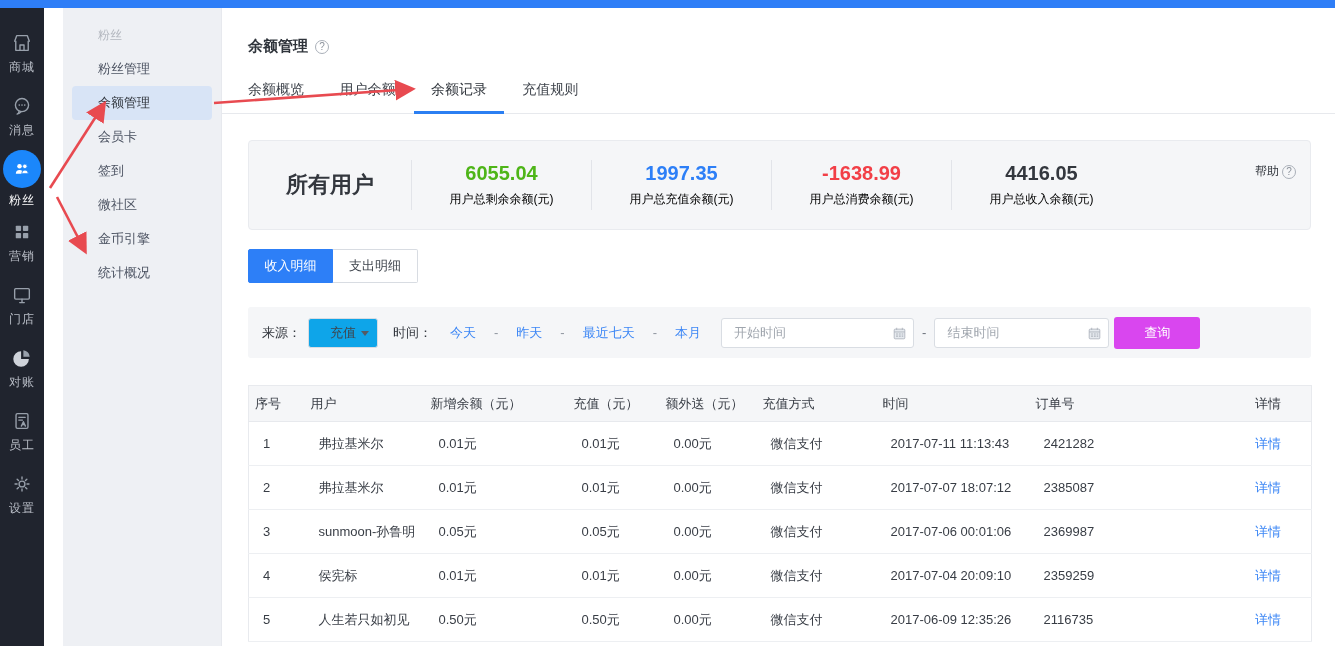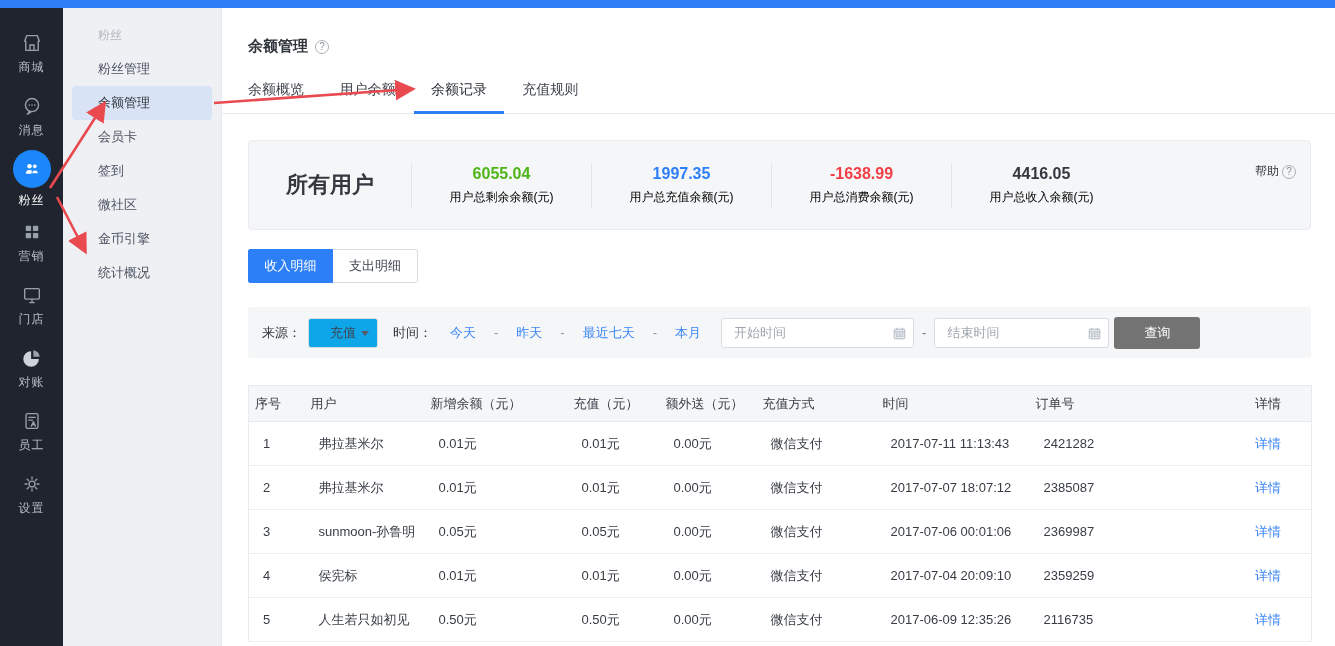--- a/index.html
+++ b/index.html
@@ -4,21 +4,21 @@
 <style>
   * { margin:0; padding:0; box-sizing:border-box; }
   html,body { background:#fff; }
   body { font-family:"Liberation Sans","DejaVu Sans",sans-serif; }
   .canvas { position:relative; width:1335px; height:646px; overflow:hidden; background:#fff; }
 
   
   .topbar { position:absolute; left:0; top:0; width:1335px; height:8px; background:#2e7ef7; }
 
   
-  .pnav { position:absolute; left:0; top:8px; width:63px; height:638px; background:#20242e; padding-top:14px; }
+  .pnav { position:absolute; left:0; top:8px; width:44px; height:638px; background:#20242e; padding-top:14px; }
   .pnav-item { height:63px; display:flex; flex-direction:column; align-items:center; justify-content:center; cursor:pointer; }
   .picon { width:24px; height:24px; display:flex; align-items:center; justify-content:center; }
   .plabel { margin-top:4px; font-size:12px; color:#b9bec7; letter-spacing:1px; }
   .pnav-item.active .plabel { color:#fff; }
   .fans-circle { width:38px; height:38px; border-radius:50%; background:#1b87fb; display:flex; align-items:center; justify-content:center; }
 
   
   .snav { position:absolute; left:63px; top:8px; width:159px; height:638px; background:#eef0f4; border-right:1px solid #e7e9ee; padding-top:10px; }
   .snav-header { height:34px; line-height:34px; padding-left:35px; font-size:12px; color:#b2b6be; }
   .snav-item { height:34px; line-height:34px; padding-left:35px; font-size:13px; color:#4c5362; cursor:pointer; position:relative; }
@@ -33,21 +33,21 @@
 
   .tabs { position:absolute; top:72px; left:0; width:1113px; padding-left:26px; border-bottom:1px solid #e7e9ed; }
   .tab { display:inline-block; font-size:14px; color:#3f444c; padding-bottom:14px; margin-right:31px; cursor:pointer; position:relative; }
   .tab.active { color:#2f343b; }
   .tab.active::after { content:""; position:absolute; left:-17px; right:-17px; bottom:-1px; height:3px; background:#2b7ff2; }
 
   
   .stats { position:absolute; top:132px; left:26px; width:1063px; height:90px; background:#f5f6f8; border:1px solid #e9ebef; border-radius:4px; display:flex; align-items:center; }
   .scope { width:162px; text-align:center; font-size:22px; font-weight:700; color:#33373e; }
   .stat { width:180px; text-align:center; border-left:1px solid #e2e4e9; padding:2px 0; }
-  .stat-value { font-size:16px; font-weight:700; }
+  .stat-value { font-size:20px; font-weight:700; }
   .stat-label { margin-top:6px; font-size:12px; color:#000000; }
   .help-link { position:absolute; top:22px; right:14px; font-size:12px; color:#33373e; display:flex; align-items:center; gap:3px; cursor:pointer; }
 
   
   .toggle { position:absolute; top:241px; left:26px; display:flex; }
   .tbtn { width:85px; height:34px; font-size:13px; display:flex; align-items:center; justify-content:center; cursor:pointer; background:#fff; border:1px solid #d8dce2; color:#3f454d; }
   .tbtn.active { background:#2d7ff7; border-color:#2d7ff7; color:#fff; }
   .tbtn:first-child { border-radius:2px 0 0 2px; }
   .tbtn:last-child { border-radius:0 2px 2px 0; border-left:none; }
 
@@ -59,21 +59,21 @@
   .flabel-time { margin-left:15px; }
   .qlink { color:#3d87f5; cursor:pointer; margin-left:18px; }
   .qsep { color:#9096a0; margin-left:18px; }
   .date-input { height:30px; background:#fff; border:1px solid #d9dde3; border-radius:3px; font-size:13px; color:#3f454d; padding:0 26px 0 12px; outline:none; font-family:inherit; }
   .date-input::placeholder { color:#a0a6ae; }
   .date-wrap { position:relative; display:flex; align-items:center; }
   .date-wrap .cal { position:absolute; right:7px; top:8px; pointer-events:none; }
   .start-wrap { margin-left:20px; } .start-wrap input { width:193px; }
   .end-wrap { margin-left:8px; } .end-wrap input { width:175px; }
   .dash-between { margin-left:8px; color:#6a707a; }
-  .search-btn { margin-left:5px; width:86px; height:32px; background:#737373; color:#fff; font-size:13px; border:none; border-radius:3px; cursor:pointer; font-family:inherit; }
+  .search-btn { margin-left:5px; width:86px; height:32px; background:#d946ef; color:#fff; font-size:13px; border:none; border-radius:3px; cursor:pointer; font-family:inherit; }
 
   
   .table-wrap { position:absolute; top:377px; left:26px; width:1063px; }
   table { width:1063px; border-collapse:collapse; table-layout:fixed; border:1px solid #e8eaee; }
   thead th { height:36px; background:#f5f6f8; font-size:13px; font-weight:400; color:#383d45; text-align:left; padding-left:6px; border-bottom:1px solid #e7e9ed; }
   tbody td { height:44px; font-size:13px; color:#383d45; text-align:left; padding-left:14px; border-bottom:1px solid #edeff2; background:#fff; }
   th.col-detail, td.col-detail { text-align:right; padding-right:30px; padding-left:0; }
   td.col-detail a { color:#3d87f5; text-decoration:none; cursor:pointer; }
 
   

